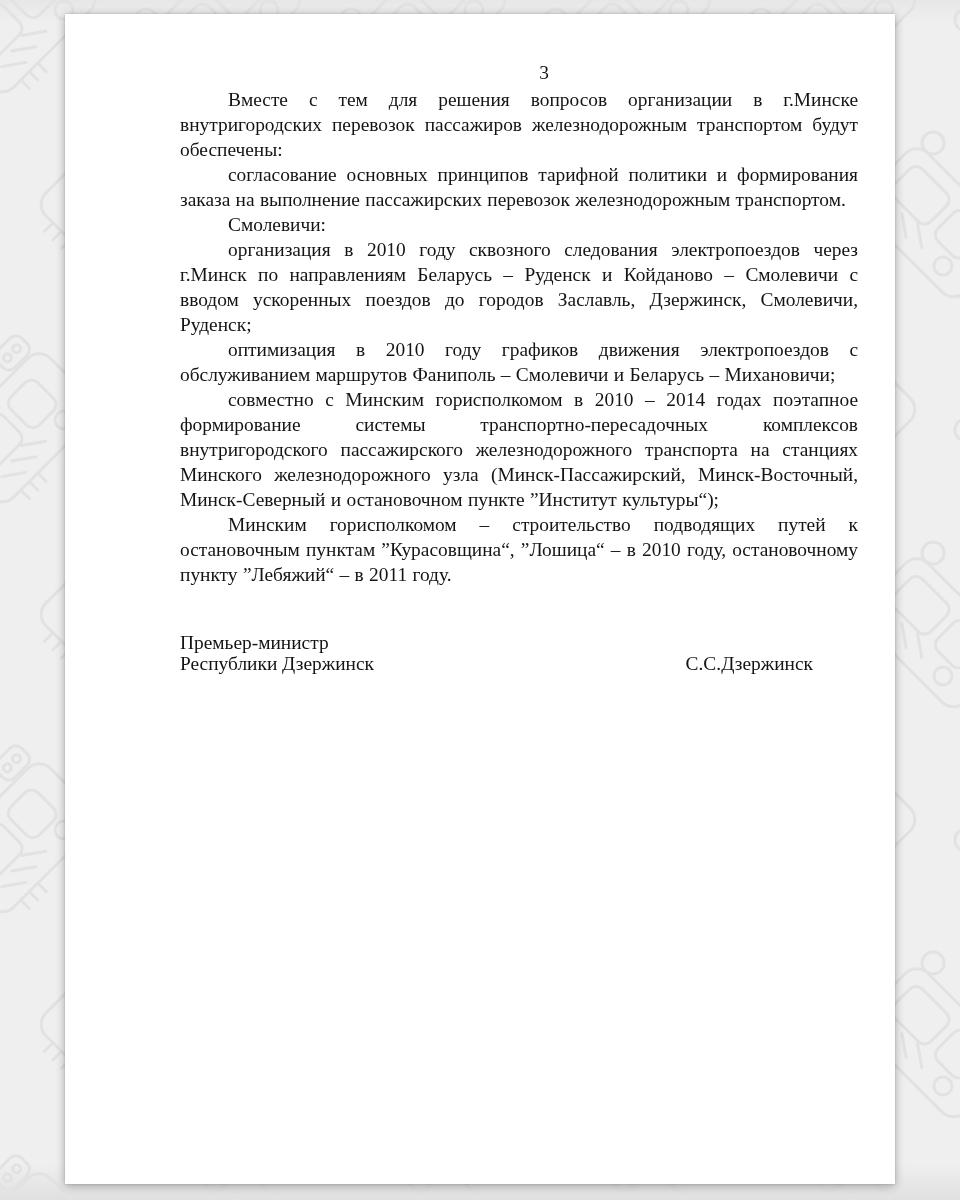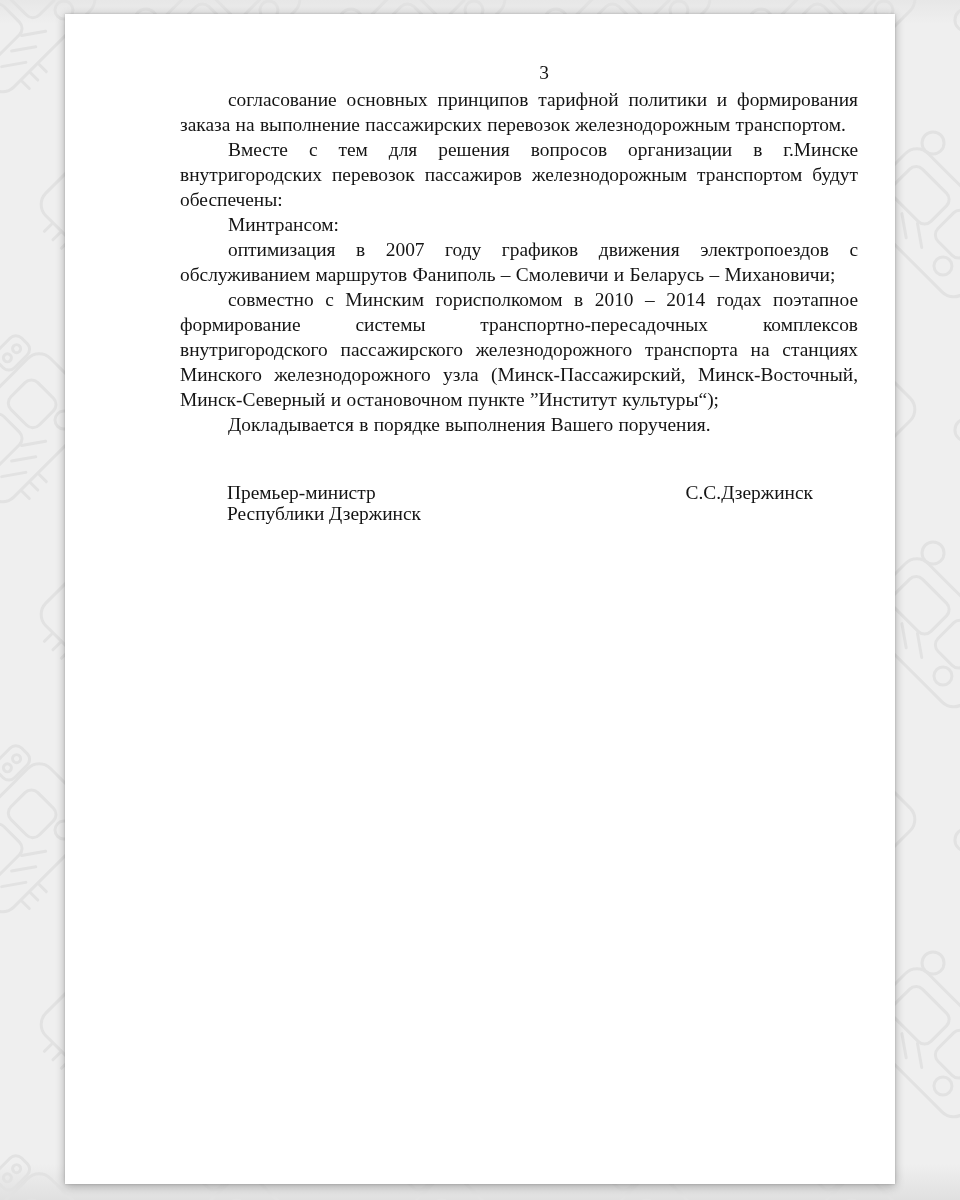--- a/index.html
+++ b/index.html
@@ -36,22 +36,22 @@
   .page-number span{display:inline-block;transform:translateX(25px);}
   .body-text p{
     margin:0;
     font-size:19.4px;line-height:25px;
     text-align:justify;
     text-indent:48px;
     word-spacing:0.5px;
   }
   .signature{
     margin-top:46px;
-    display:flex;justify-content:space-between;
-    font-size:19.4px;line-height:20.5px;margin-left:47px;
+    display:flex;justify-content:space-between;align-items:flex-end;
+    font-size:19.4px;line-height:20.5px;
   }
   .signature .sig-title div{margin:0;}
   .signature .sig-name{padding-right:45px;white-space:nowrap;}
 </style>
 </head>
 <body>
 
 <svg id="bg-pattern" xmlns="http://www.w3.org/2000/svg" xmlns:xlink="http://www.w3.org/1999/xlink" viewBox="0 0 960 1200" aria-hidden="true">
   <defs>
     <g id="gadget-icon" fill="none" stroke="currentColor" stroke-width="3" stroke-linejoin="round" stroke-linecap="round">
@@ -110,26 +110,27 @@
     <use href="#gadget-icon" xlink:href="#gadget-icon" transform="translate(750,1170) rotate(-45 88 75)"></use>
     <use href="#gadget-icon" xlink:href="#gadget-icon" transform="translate(955,1170) rotate(-45 88 75)"></use>
   </svg>
 
 <main class="page">
   <div class="page-number">
     <span>3</span>
   </div>
 
   <section class="body-text">
+    <p>Вместе с тем для решения вопросов организации в г.Минске внутригородских перевозок пассажиров железнодорожным транспортом будут обеспечены:</p>
     <p>согласование основных принципов тарифной политики и формирования заказа на выполнение пассажирских перевозок железнодорожным транспортом.</p>
-    <p>Вместе с тем для решения вопросов организации в г.Минске внутригородских перевозок пассажиров железнодорожным транспортом будут обеспечены:</p>
-    <p>Минтрансом:</p>
-    <p>оптимизация в 2007 году графиков движения электропоездов с обслуживанием маршрутов Фаниполь – Смолевичи и Беларусь – Михановичи;</p>
+    <p>Смолевичи:</p>
+    <p>организация в 2010 году сквозного следования электропоездов через г.Минск по направлениям Беларусь – Руденск и Койданово – Смолевичи с вводом ускоренных поездов до городов Заславль, Дзержинск, Смолевичи, Руденск;</p>
+    <p>оптимизация в 2010 году графиков движения электропоездов с обслуживанием маршрутов Фаниполь – Смолевичи и Беларусь – Михановичи;</p>
     <p>совместно с Минским горисполкомом в 2010 – 2014 годах поэтапное формирование системы транспортно-пересадочных комплексов внутригородского пассажирского железнодорожного транспорта на станциях Минского железнодорожного узла (Минск-Пассажирский, Минск-Восточный, Минск-Северный и остановочном пункте ”Институт культуры“);</p>
-    <p>Докладывается в порядке выполнения Вашего поручения.</p>
+    <p>Минским горисполкомом – строительство подводящих путей к остановочным пунктам ”Курасовщина“, ”Лошица“ – в 2010 году, остановочному пункту ”Лебяжий“ – в 2011 году.</p>
   </section>
 
   <section class="signature">
     <div class="sig-title">
       <div>Премьер-министр</div>
       <div>Республики Дзержинск</div>
     </div>
     <div class="sig-name">С.С.Дзержинск</div>
   </section>
 </main>

